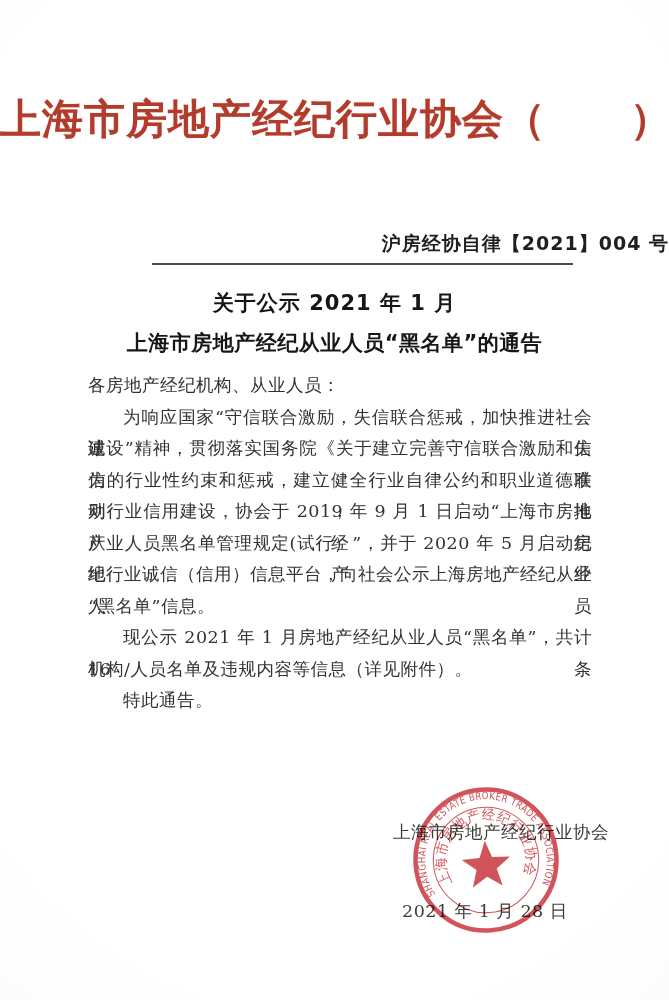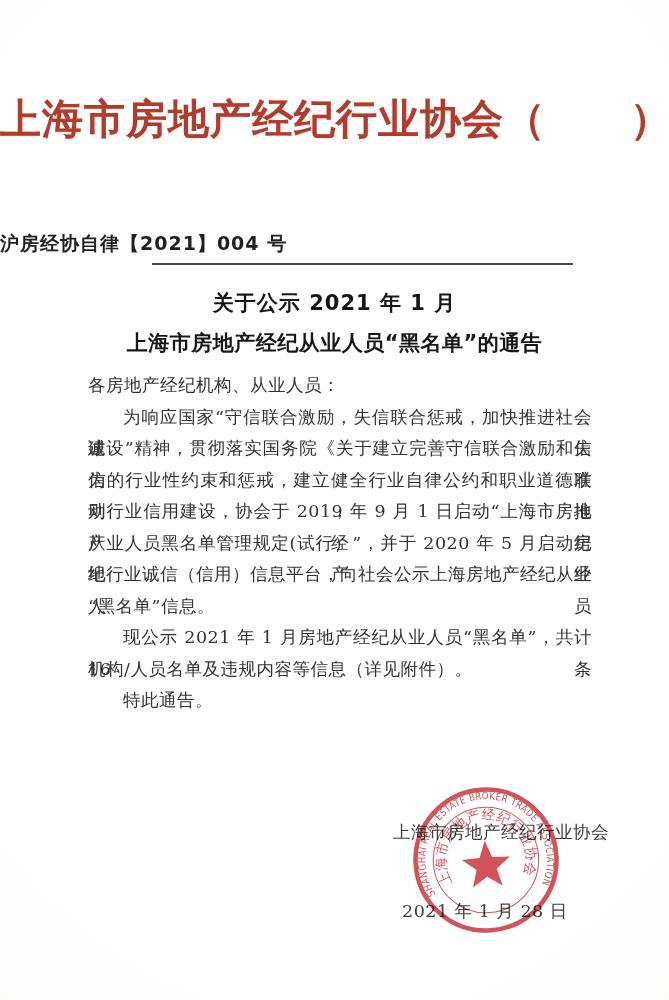--- a/index.html
+++ b/index.html
@@ -17,21 +17,21 @@
     position:absolute;top:92px;left:0;width:100%;
     text-align:right;
     font-size:41px;font-weight:bold;
     letter-spacing:1px;
     color:#b23b2c;
     text-shadow:0 0 1px rgba(178,59,44,.35);
     white-space:nowrap;
   }
   .docnum{
     position:absolute;top:231px;left:0;width:100%;
-    text-align:left;
+    text-align:right;
     font-family:"DejaVu Sans","Liberation Sans",sans-serif;
     font-weight:bold;font-size:19px;color:#1f1f1f;
     letter-spacing:1px;
   }
   .rule{
     position:absolute;top:263px;left:152px;width:421px;height:2px;
     background:#4c4a48;
   }
   .h1,.h2{
     position:absolute;left:0;width:100%;text-align:center;

